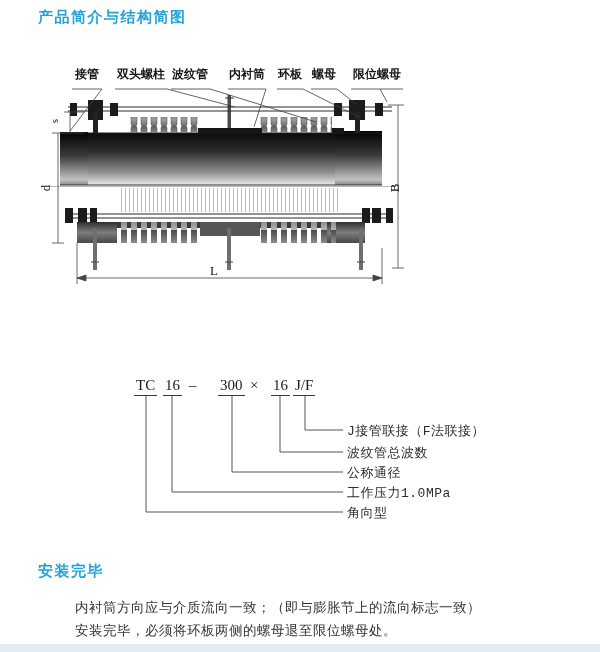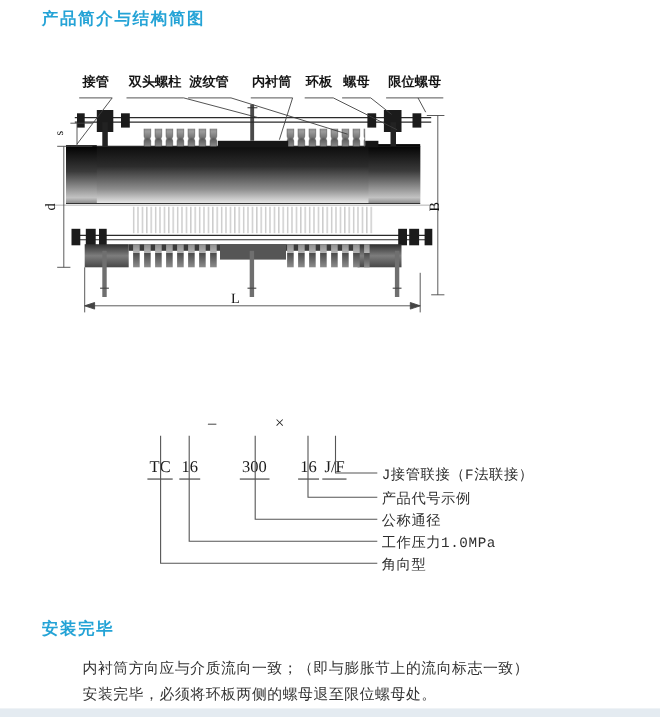--- a/index.html
+++ b/index.html
@@ -21,21 +21,21 @@
   }
   .dimlabel {
     position:absolute; font-family:"Liberation Serif", serif;
     font-size:13px; color:#111; white-space:nowrap;
   }
   .dimlabel.rot { transform:rotate(-90deg); }
   .code-part {
     position:absolute; top:377px; font-family:"Liberation Serif", serif;
     font-size:15px; color:#1a1a1a; white-space:nowrap;
   }
-  .code-part.u { border-bottom:1px solid #3a3a3a; padding:0 2px 1px 2px;margin-top:40px; }
+  .code-part.u { border-bottom:1px solid #3a3a3a; padding:0 2px 1px 2px; }
   .callout-svg { position:absolute; left:40px; top:396px; }
   .callout-label {
     position:absolute; left:347px; font-size:13px; color:#2e2e2e;
     white-space:nowrap; letter-spacing:0.5px;font-family:Liberation Mono, monospace;
   }
   .install-line {
     position:absolute; left:75px; font-size:13.5px; color:#333;
     letter-spacing:0.5px; white-space:nowrap;
   }
   .bottom-strip {
@@ -207,21 +207,21 @@
     <g stroke="#555" stroke-width="1" fill="none">
       <path d="M265,0 V34 H303"></path>
       <path d="M240,0 V56 H303"></path>
       <path d="M192,0 V76 H303"></path>
       <path d="M132,0 V96 H303"></path>
       <path d="M106,0 V116 H303"></path>
     </g>
   </svg>
 
   <span class="callout-label" style="top:422px;">J接管联接（F法联接）</span>
-  <span class="callout-label" style="top:444px;">产品代号示例</span>
+  <span class="callout-label" style="top:444px;">波纹管总波数</span>
   <span class="callout-label" style="top:464px;">公称通径</span>
   <span class="callout-label" style="top:484px;">工作压力1.0MPa</span>
   <span class="callout-label" style="top:504px;">角向型</span>
 
   <div class="heading" style="top:562px;">安装完毕</div>
 
   <div class="install-line" style="top:622px;">安装完毕，必须将环板两侧的螺母退至限位螺母处。</div>
   <div class="install-line" style="top:599px;">内衬筒方向应与介质流向一致；（即与膨胀节上的流向标志一致）</div>
 
   <div class="bottom-strip"></div>

